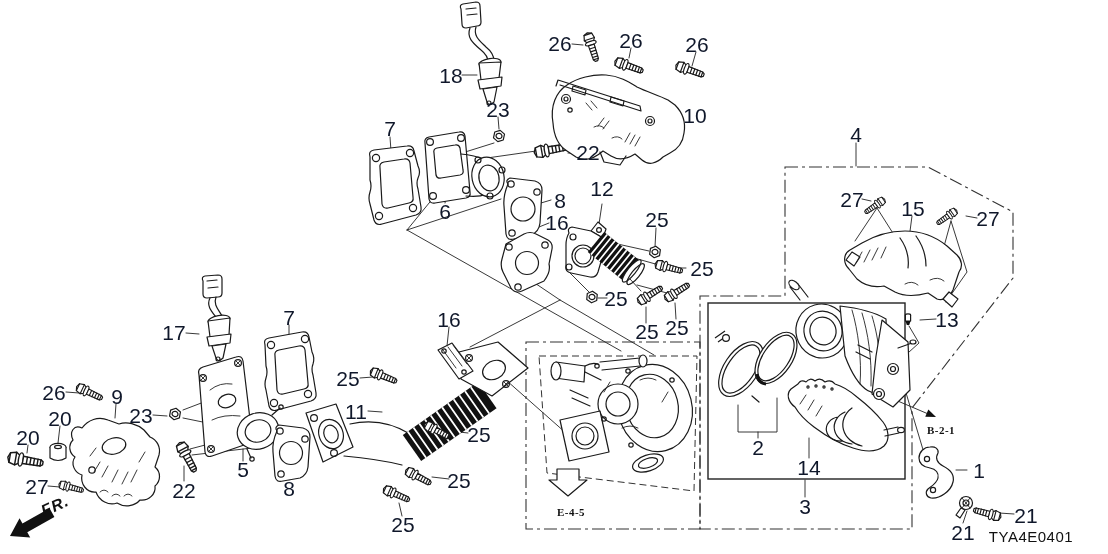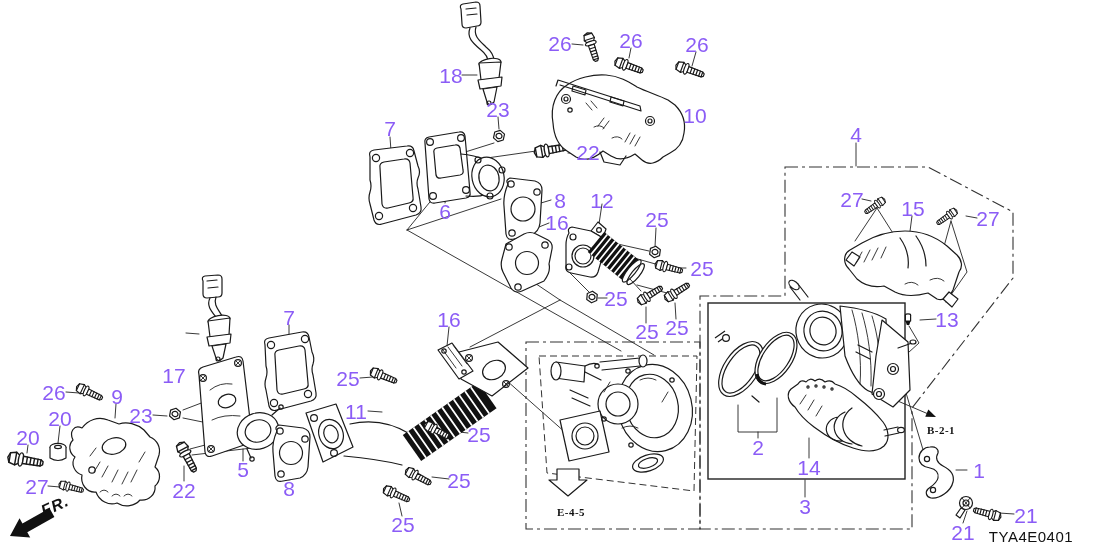--- a/index.html
+++ b/index.html
@@ -7,21 +7,21 @@
          font-family:"Liberation Sans","DejaVu Sans",sans-serif;color:#111;}
   #art{position:absolute;left:0;top:0;}
   .ln{fill:none;stroke:#1a1a1a;stroke-width:1.2;stroke-linecap:round;stroke-linejoin:round;}
   .fw{fill:#fff;stroke:#1a1a1a;stroke-width:1.2;stroke-linejoin:round;}
   .fb{fill:#111;stroke:none;}
   .thin{fill:none;stroke:#222;stroke-width:0.9;stroke-linecap:round;}
   .dash1{fill:none;stroke:#333;stroke-width:1.1;stroke-dasharray:13 4 3 4;}
   .dash2{fill:none;stroke:#333;stroke-width:1;stroke-dasharray:7 4;}
   .solidbox{fill:none;stroke:#222;stroke-width:1.4;}
   .callout{position:absolute;transform:translate(-50%,-50%);font-size:21px;line-height:1;
-           color:#8b5cf6;white-space:nowrap;}
+           color:#0f172a;white-space:nowrap;}
   .ref{position:absolute;transform:translate(-50%,-50%);font-size:11px;font-weight:bold;
        letter-spacing:.5px;white-space:nowrap;font-family:Liberation Serif, serif;}
   #fr-label{position:absolute;left:42px;top:503px;font-size:16px;font-weight:bold;font-style:italic;
             transform:rotate(-24deg);transform-origin:left center;letter-spacing:1px;}
   #figure-code{position:absolute;transform:translate(-50%,-50%);left:1031px;top:536px;font-size:15px;
                letter-spacing:.5px;}
 </style>
 </head>
 <body>
 
@@ -471,33 +471,33 @@
       <div class="callout" style="left: 451px; top: 75px; text-align: center;">18</div>
       <div class="callout" style="left: 498px; top: 109px;">23</div>
       <div class="callout" style="left: 560px; top: 43px;">26</div>
       <div class="callout" style="left: 631px; top: 40px;">26</div>
       <div class="callout" style="left: 697px; top: 44px;">26</div>
       <div class="callout" style="left: 689px; top: 115px; margin-left: 6px;">10</div>
       <div class="callout" style="left: 588px; top: 152px;">22</div>
       <div class="callout" style="left: 390px; top: 128px;">7</div>
       <div class="callout" style="left: 445px; top: 211px;">6</div>
       <div class="callout" style="left: 560px; top: 200px;">8</div>
-      <div class="callout" style="left: 602px; top: 200px;">12</div>
+      <div class="callout" style="left: 602px; top: 188px;">12</div>
       <div class="callout" style="left: 557px; top: 222px;">16</div>
       <div class="callout" style="left: 657px; top: 219px;">25</div>
       <div class="callout" style="left: 702px; top: 268px;">25</div>
       <div class="callout" style="left: 616px; top: 298px;">25</div>
       <div class="callout" style="left: 647px; top: 331px;">25</div>
       <div class="callout" style="left: 677px; top: 327px;">25</div>
       <div class="callout" style="left: 856px; top: 134px;">4</div>
       <div class="callout" style="left: 852px; top: 199px;">27</div>
       <div class="callout" style="left: 913px; top: 208px;">15</div>
       <div class="callout" style="left: 988px; top: 218px;">27</div>
       <div class="callout" style="left: 947px; top: 319px;">13</div>
-      <div class="callout" style="left: 174px; top: 332px; margin-top: 43px;">17</div>
+      <div class="callout" style="left: 174px; top: 332px;">17</div>
       <div class="callout" style="left: 289px; top: 317px;">7</div>
       <div class="callout" style="left: 54px; top: 392px;">26</div>
       <div class="callout" style="left: 117px; top: 396px;">9</div>
       <div class="callout" style="left: 60px; top: 418px;">20</div>
       <div class="callout" style="left: 141px; top: 415px;">23</div>
       <div class="callout" style="left: 28px; top: 437px;">20</div>
       <div class="callout" style="left: 37px; top: 486px;">27</div>
       <div class="callout" style="left: 184px; top: 490px;">22</div>
       <div class="callout" style="left: 243px; top: 469px;">5</div>
       <div class="callout" style="left: 289px; top: 488px;">8</div>

